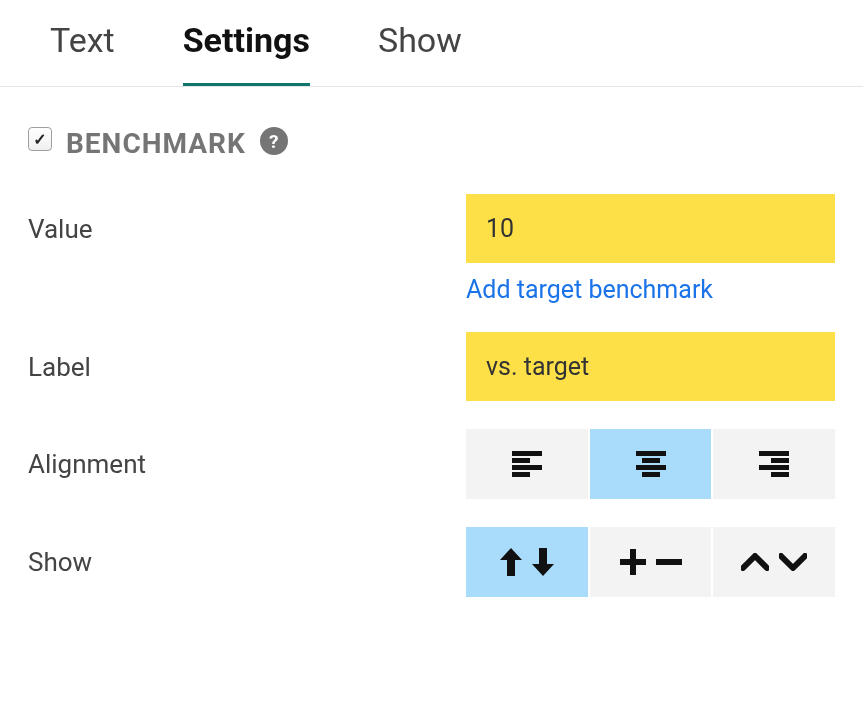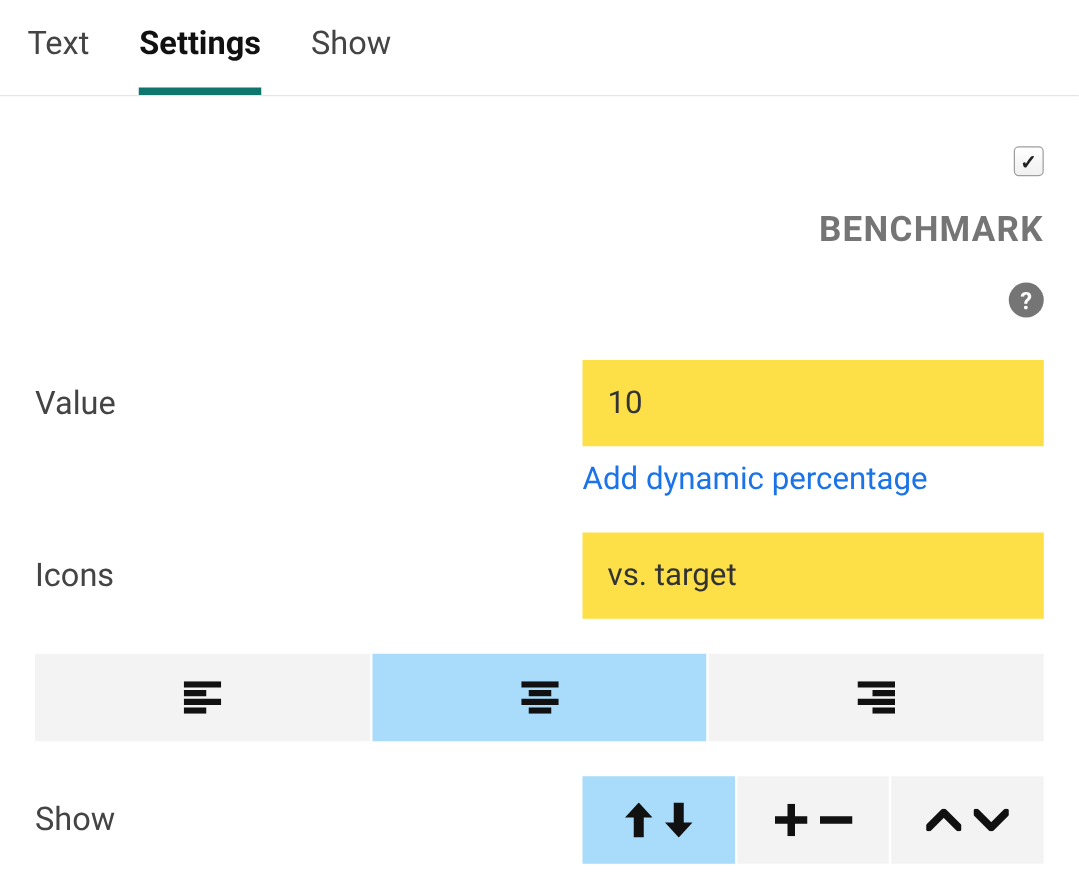--- a/index.html
+++ b/index.html
@@ -11,40 +11,40 @@
     height: 709px;
     overflow: hidden;
   }
   .tabs {
     display: flex;
     gap: 40px;
     padding: 20px 22px 0 22px;
     border-bottom: 1px solid #e5e5e5;
   }
   .tab {
-    font-size: 26px;
+    font-size: 34px;
     color: #444444;
     padding-bottom: 20px;
     cursor: pointer;
     border-bottom: 6px solid transparent;
+    margin-left: 28px;
   }
   .tab.active {
     font-weight: 700;
     color: #111111;
-    border-bottom: 6px solid #0f766e;
+    border-bottom: 3px solid #0f766e;
   }
   .section {
     padding: 40px 28px 0 28px;
   }
   .section-header {
     display: flex;
-    align-items: flex-end;
-    gap: 26px;
+    align-items: flex-start;
+    gap: 14px;
     margin-bottom: 34px;
-    flex-direction: column;
   }
   .section-title {
     font-size: 28px;
     font-weight: 700;
     letter-spacing: 1px;
     color: #757575;
   }
   .help-icon {
     width: 28px;
     height: 28px;
@@ -147,31 +147,32 @@
   </div>
 
   <div class="row">
     <div class="row-label">Value</div>
     <div class="row-control">
       <input class="text-input" value="10" style="">
     </div>
   </div>
 
   <div class="link-row" style="margin-top:-16px;">
-    <span class="link">Add dynamic percentage</span>
-  </div>
-
-  <div class="row">
-    <div class="row-label">Icons</div>
+    <span class="link">Add target benchmark</span>
+  </div>
+
+  <div class="row">
+    <div class="row-label">Label</div>
     <div class="row-control">
       <input class="text-input" value="vs. target" style="">
     </div>
   </div>
 
   <div class="row">
+    <div class="row-label">Alignment</div>
     <div class="row-control">
       <div class="btn-group">
         <div class="btn-seg">
           <svg width="30" height="26" viewBox="0 0 30 26">
             <rect x="0" y="0" width="30" height="5" fill="#111"></rect>
             <rect x="0" y="7" width="18" height="5" fill="#111"></rect>
             <rect x="0" y="14" width="30" height="5" fill="#111"></rect>
             <rect x="0" y="21" width="18" height="5" fill="#111"></rect>
           </svg>
         </div>

